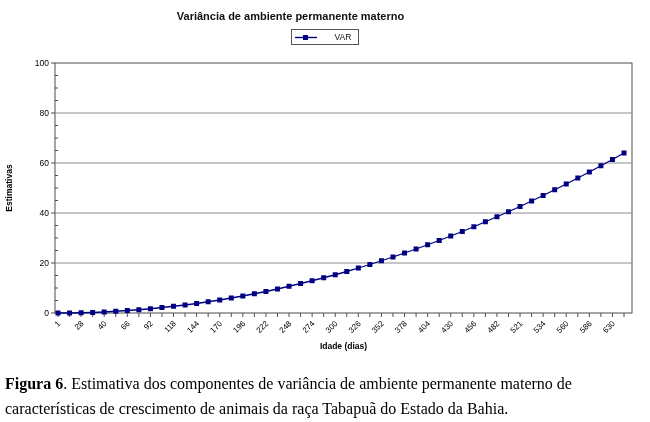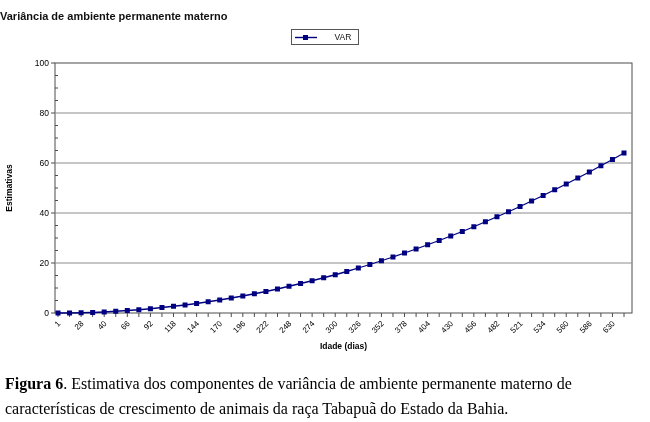--- a/index.html
+++ b/index.html
@@ -3,21 +3,21 @@
 <meta charset="utf-8">
 <style>
   html,body{margin:0;padding:0;}
   body{
     width:650px;height:422px;background:#ffffff;
     font-family:"Liberation Sans", sans-serif;
     position:relative;overflow:hidden;color:#000;
   }
   .chart-title{
     position:absolute;top:10px;left:0;width:581px;
-    text-align:left;font-size:11px;font-weight:bold;color:#111;
+    text-align:center;font-size:11px;font-weight:bold;color:#111;
   }
   .legend-row{
     position:absolute;top:29px;left:0;width:650px;
     display:flex;justify-content:center;
   }
   .legend-box{
     display:flex;align-items:center;gap:18px;
     border:1px solid #555;background:#fff;
     padding:2px 7px 2px 3px;font-size:8.5px;color:#111;
   }

